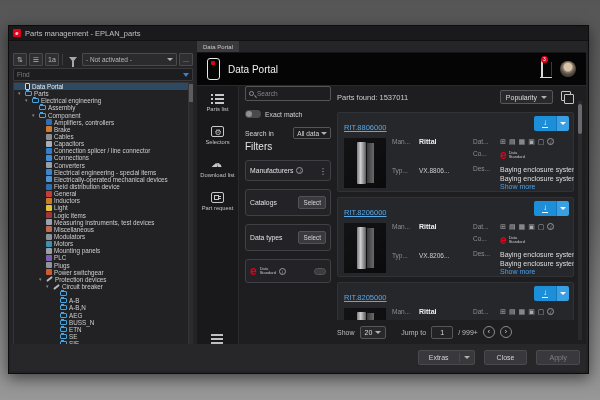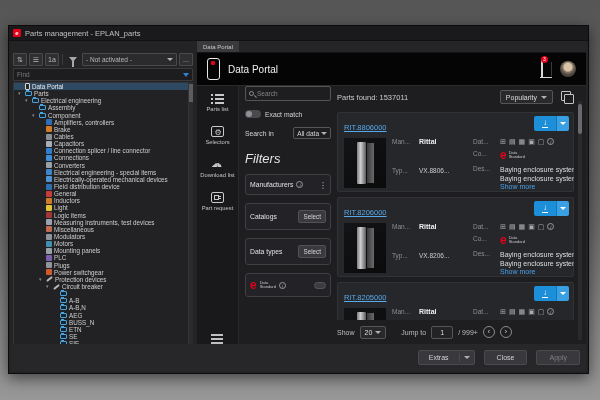--- a/index.html
+++ b/index.html
@@ -94,21 +94,21 @@
   .mag { width:5px; height:5px; border:1px solid #909092; border-radius:50%; position:relative; flex:none; }
   .mag::after { content:''; position:absolute; left:4px; top:4px; width:3px; height:1px; background:#909092; transform:rotate(45deg); }
   .search-box input { flex:1; min-width:0; background:transparent; border:none; outline:none; color:#d8d8d8; font-size:6.5px;
     font-family:"Liberation Sans",sans-serif; }
   .search-box input::placeholder { color:#85858a; }
   .srow { display:flex; align-items:center; gap:4px; margin-top:9px; font-size:6.8px; color:#d2d2d2; }
   .toggle { width:16px; height:8px; background:#4a4a4e; border-radius:4px; position:relative; flex:none; }
   .toggle::after { content:''; position:absolute; left:1px; top:1px; width:6px; height:6px; background:#919195; border-radius:50%; }
   .mini-dd { margin-left:auto; height:12px; border:1px solid #55555a; border-radius:2px; display:flex; align-items:center;
     gap:2px; padding:0 3px; font-size:6.5px; color:#d8d8d8; }
-  .fheading { margin-top:12px; font-size:13px; color:#e4e4e4;font-style:italic; }
+  .fheading { margin-top:2px; font-size:10px; color:#e4e4e4; }
   .fcard { margin-top:8px; border:1px solid #404044; border-radius:3px; background:#232327; padding:6px 4px;
     display:flex; align-items:center; gap:3px; font-size:6.8px; color:#e0e0e0; position:relative; }
   .info { width:7px; height:7px; border:1px solid #9a9a9e; border-radius:50%; color:#9a9a9e; font-size:5px;
     line-height:6px; text-align:center; flex:none; font-style:italic; }
   .dots { position:absolute; right:3px; top:50%; transform:translateY(-50%); color:#c8c8c8; font-size:8px; }
   .select-btn { margin-left:auto; background:#3a3a3e; border:1px solid #525256; border-radius:2px; color:#d6d6d6;
     font-size:6.3px; padding:2px 4px; }
   .e-logo { color:#e2001a; font-weight:bold; font-size:12px; line-height:10px; }
   .e-small { font-size:4px; line-height:4.5px; color:#c8c8c8; }
   .mini-toggle { margin-left:auto; width:12px; height:7px; background:#3c3c40; border:1px solid #55555a; border-radius:4px; }

